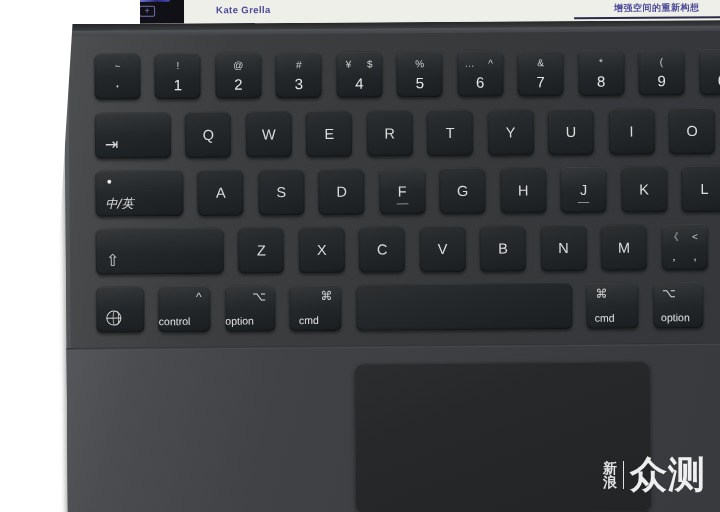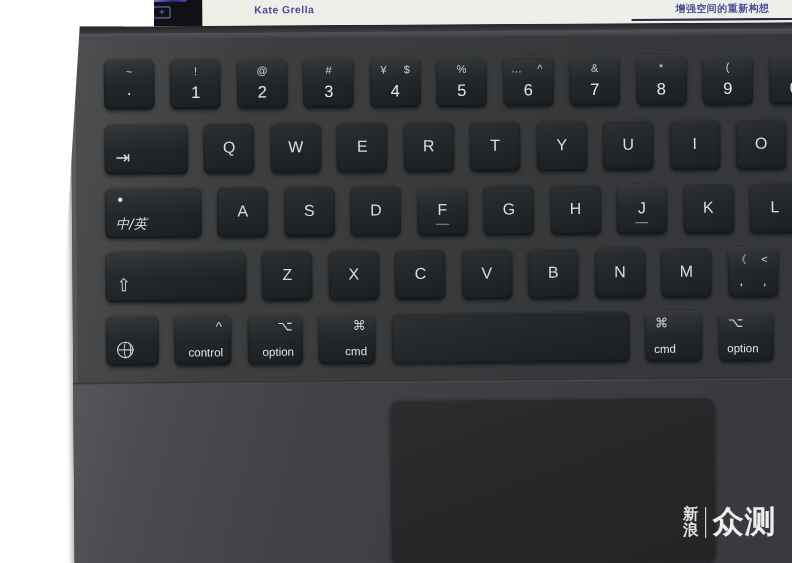--- a/index.html
+++ b/index.html
@@ -39,21 +39,21 @@
   #add-btn{
     position:absolute; left:27px; top:12px; width:16px; height:11px;
     border:1px solid #6e70b6; border-radius:2px; color:#8284c6;
     font-size:9px; line-height:9px; text-align:center;
   }
   #screen-doc{
     position:absolute; left:72px; top:0; right:0; height:30px;
     background:#efefe9;
   }
   .doc-txt{ position:absolute; color:#4b4a9a; white-space:nowrap; }
-  #doc-author{ left:47px; top:11px; font-size:9.5px; font-weight:bold; letter-spacing:.4px; }
+  #doc-author{ left:32px; top:11px; font-size:9.5px; font-weight:bold; letter-spacing:.4px; }
   #doc-caption{ left:430px; top:11px; font-size:9px; font-weight:bold; letter-spacing:.5px; }
   #doc-rule{
     position:absolute; left:390px; top:26px; width:215px; height:2px;
     background:#2b2a4a;
   }
 
   
   #chassis{
     position:absolute; left:64px; top:18px; width:700px; height:520px;
     background:linear-gradient(100deg,#4e5052 0%,#46484a 8%,#3c3e40 22%,#37393b 55%,#34363a 100%);
@@ -155,21 +155,21 @@
   .key.mod{ line-height:normal; }
   .key.mod .sym{
     position:absolute; left:0; top:5px; width:100%;
     font-size:12px; line-height:13px; color:#d2d2d2;
   }
   .key.mod .sym.rt{ text-align:right; padding-right:9px; }
   .key.mod .word{
     position:absolute; left:0; bottom:5px; width:100%;
     font-size:10.5px; line-height:12px; color:#e2e2e2;
   }
-  .key.mod .word.rt{ text-align:right; padding-right:8px; }
+  .key.mod .word.rt{ text-align:right; padding-right:23px; }
   .key.mod .word.lt{ text-align:left; padding-left:8px; }
 
   
   .bump{
     position:absolute; left:50%; margin-left:-6px; bottom:10px;
     width:12px; height:1.5px; border-radius:1px;
     background:rgba(225,225,225,.55);
   }
 
   
@@ -211,21 +211,21 @@
     opacity:.92; pointer-events:none;
   }
   #wm-stack{
     display:flex; flex-direction:column; justify-content:center;
     font-family:"DejaVu Sans", sans-serif;
     color:#f2f2f2; font-size:14px; line-height:14px; font-weight:bold;
     border-right:1.5px solid #f2f2f2; padding-right:6px;
   }
   #wm-big{
     font-family:"DejaVu Sans", sans-serif;
-    color:#ffffff; font-size:28px; line-height:31px; font-weight:bold;
+    color:#ffffff; font-size:37px; line-height:31px; font-weight:bold;
     letter-spacing:1px;
   }
 
   
   #bg-left{
     position:absolute; left:0; top:0; width:74px; height:512px;
     background:#ffffff;
     clip-path:polygon(0 0, 74px 0, 42px 512px, 0 512px);
   }
   #bg-top{

